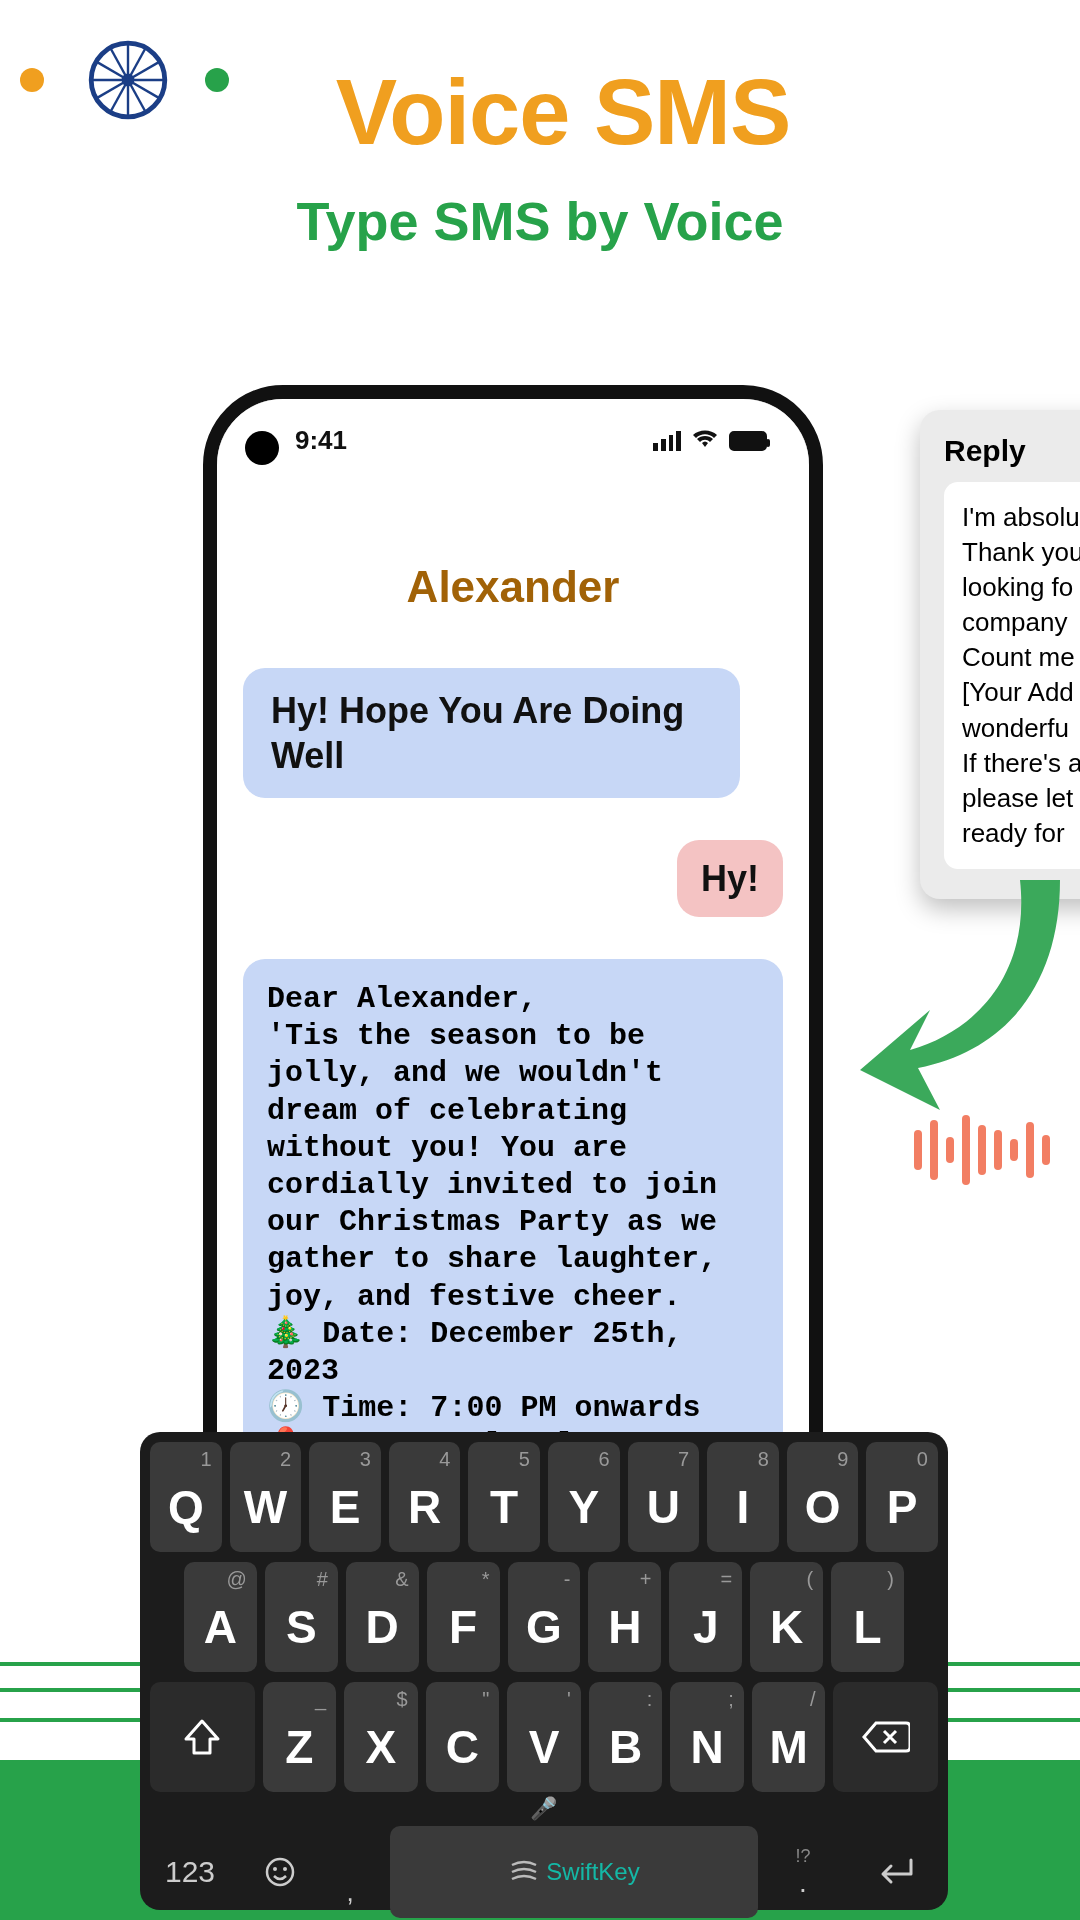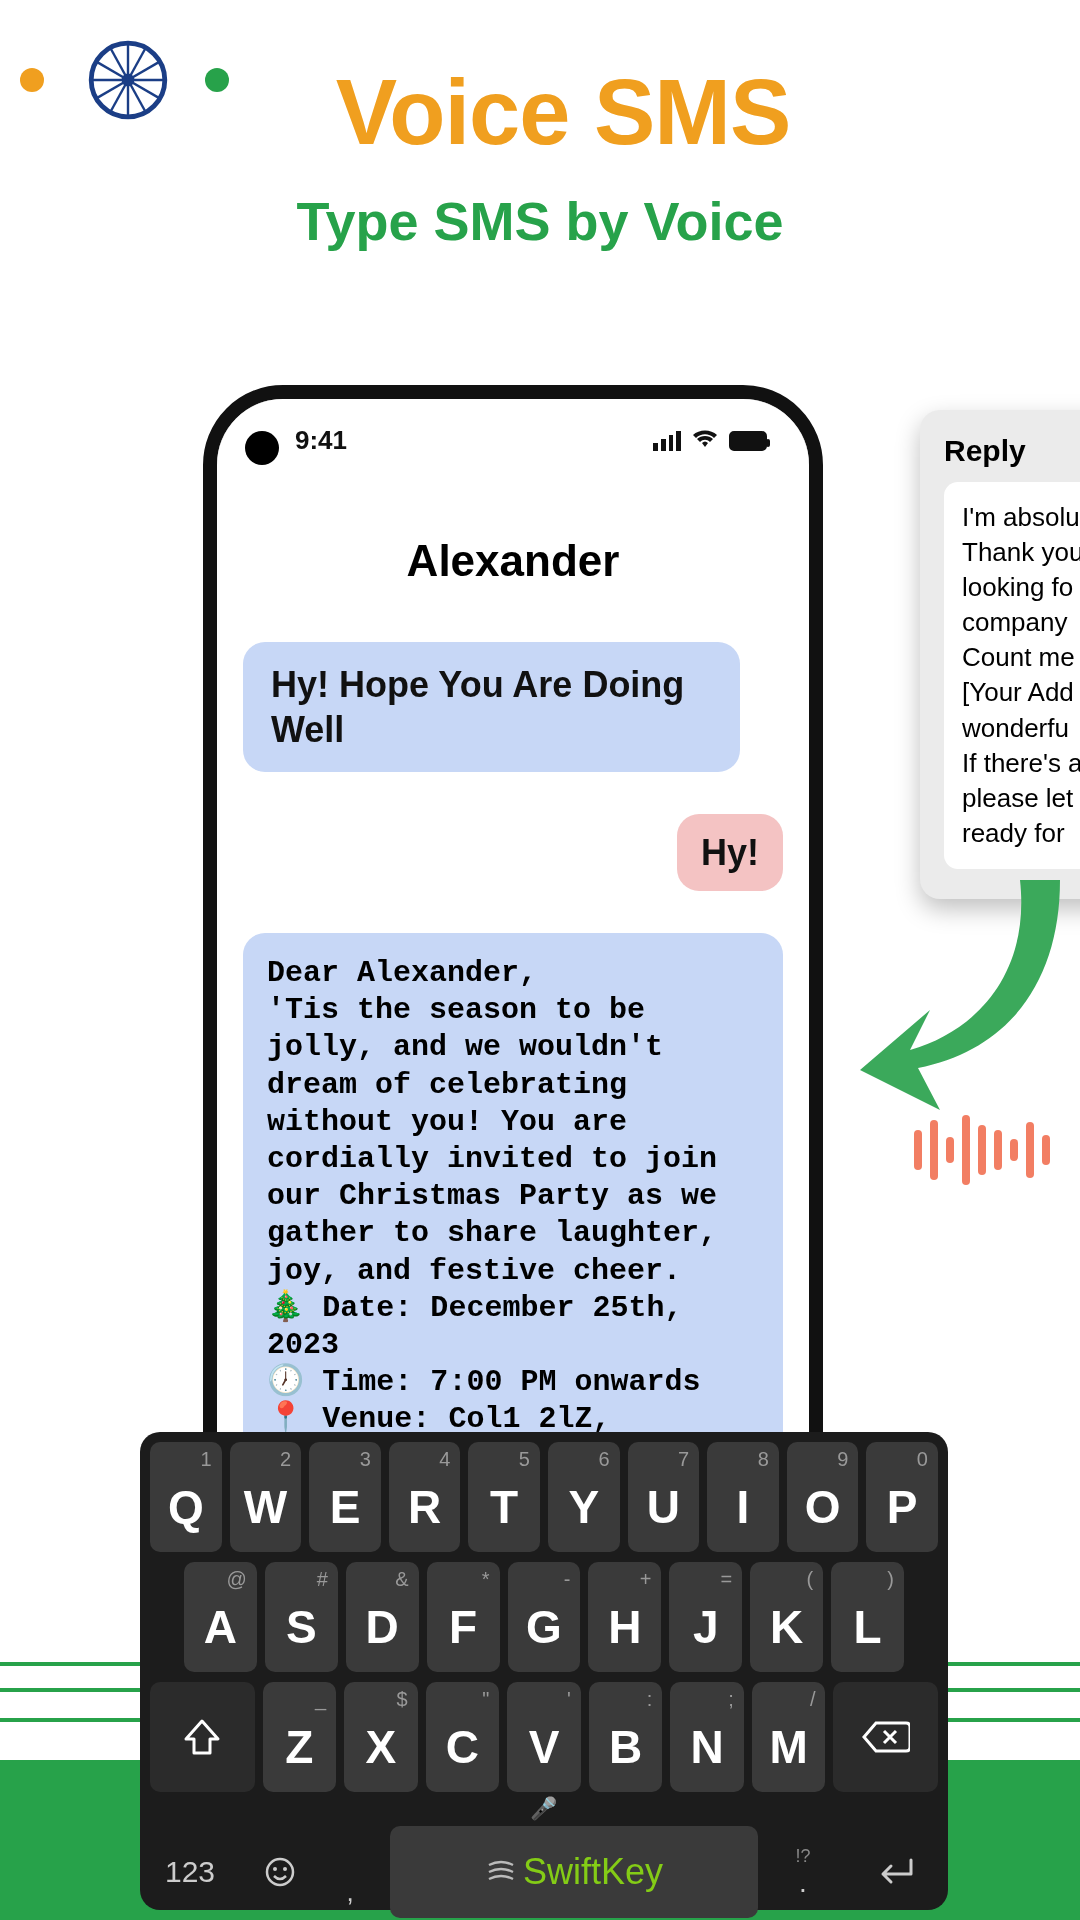--- a/index.html
+++ b/index.html
@@ -83,24 +83,24 @@
   .icon-bars span { width:5px; background:#111; display:block; }
   .icon-bars span:nth-child(1){height:8px}
   .icon-bars span:nth-child(2){height:12px}
   .icon-bars span:nth-child(3){height:16px}
   .icon-bars span:nth-child(4){height:20px}
   .icon-wifi { font-size:26px; }
   .icon-batt { width:38px; height:20px; border:3px solid #111; border-radius:5px; position:relative; background:#111; }
   .icon-batt::after{content:""; position:absolute; right:-6px; top:5px; width:4px; height:8px; background:#111; border-radius:2px;}
   .contact-name {
     text-align:center;
-    color:#000000;
+    color:#a16207;
     font-weight:700;
     font-size:44px;
-    margin-top: 80px;
+    margin-top: 106px;
   }
   .messages { padding: 56px 26px 0 26px; }
   .bubble {
     border-radius: 22px;
     padding: 20px 28px;
     font-size:36px;
     font-weight:600;
     line-height:1.25;
     color:#111;
     max-width: 92%;
@@ -191,21 +191,21 @@
     display:flex; align-items:center; justify-content:center;
     font-size:30px;
     border-radius:10px;
   }
   .spacebar {
     flex:1;
     background:#3A3A3A;
     border-radius:10px;
     height:92px;
     display:flex; align-items:center; justify-content:center;
-    color:#84cc16; font-size:36px; gap:8px;
+    color:#14b8a6; font-size:24px; gap:8px;
   }
   .mic-ghost { font-size:22px; color:#666; text-align:center; margin-bottom:4px; margin-top:-6px;}
 </style>
 </head>
 <body>
 
 <div class="dot dot-orange"></div>
 <svg class="chakra" viewBox="0 0 100 100">
   <circle cx="50" cy="50" r="46" fill="none" stroke="#1B3E86" stroke-width="6"></circle>
   <circle cx="50" cy="50" r="8" fill="#1B3E86"></circle>

